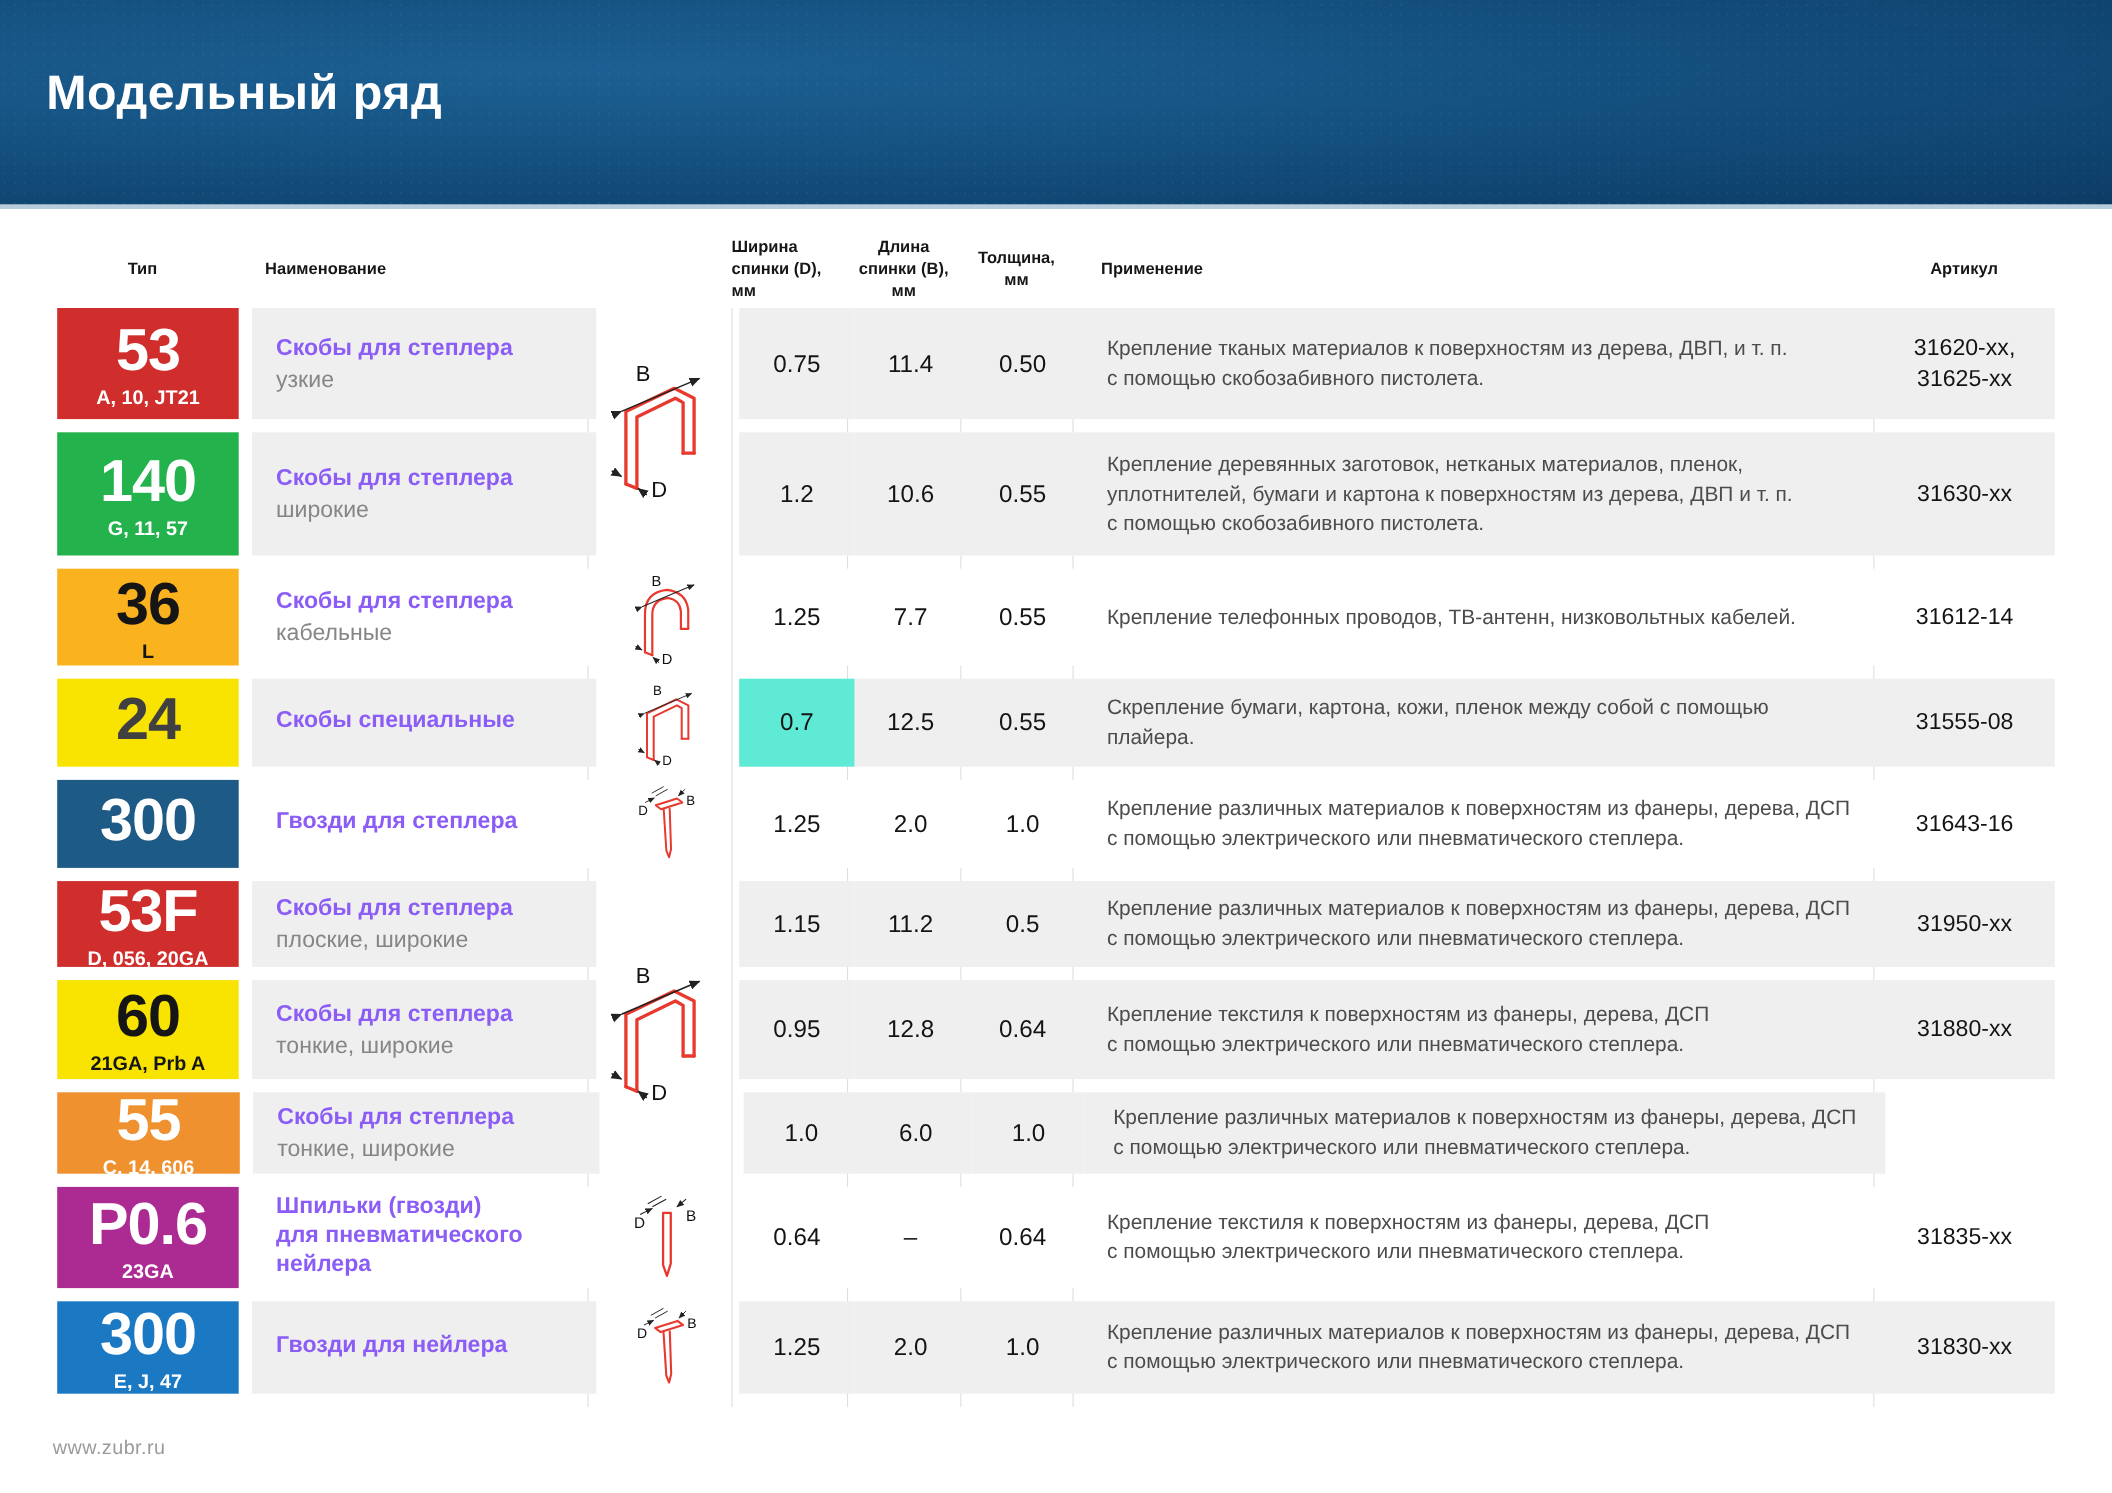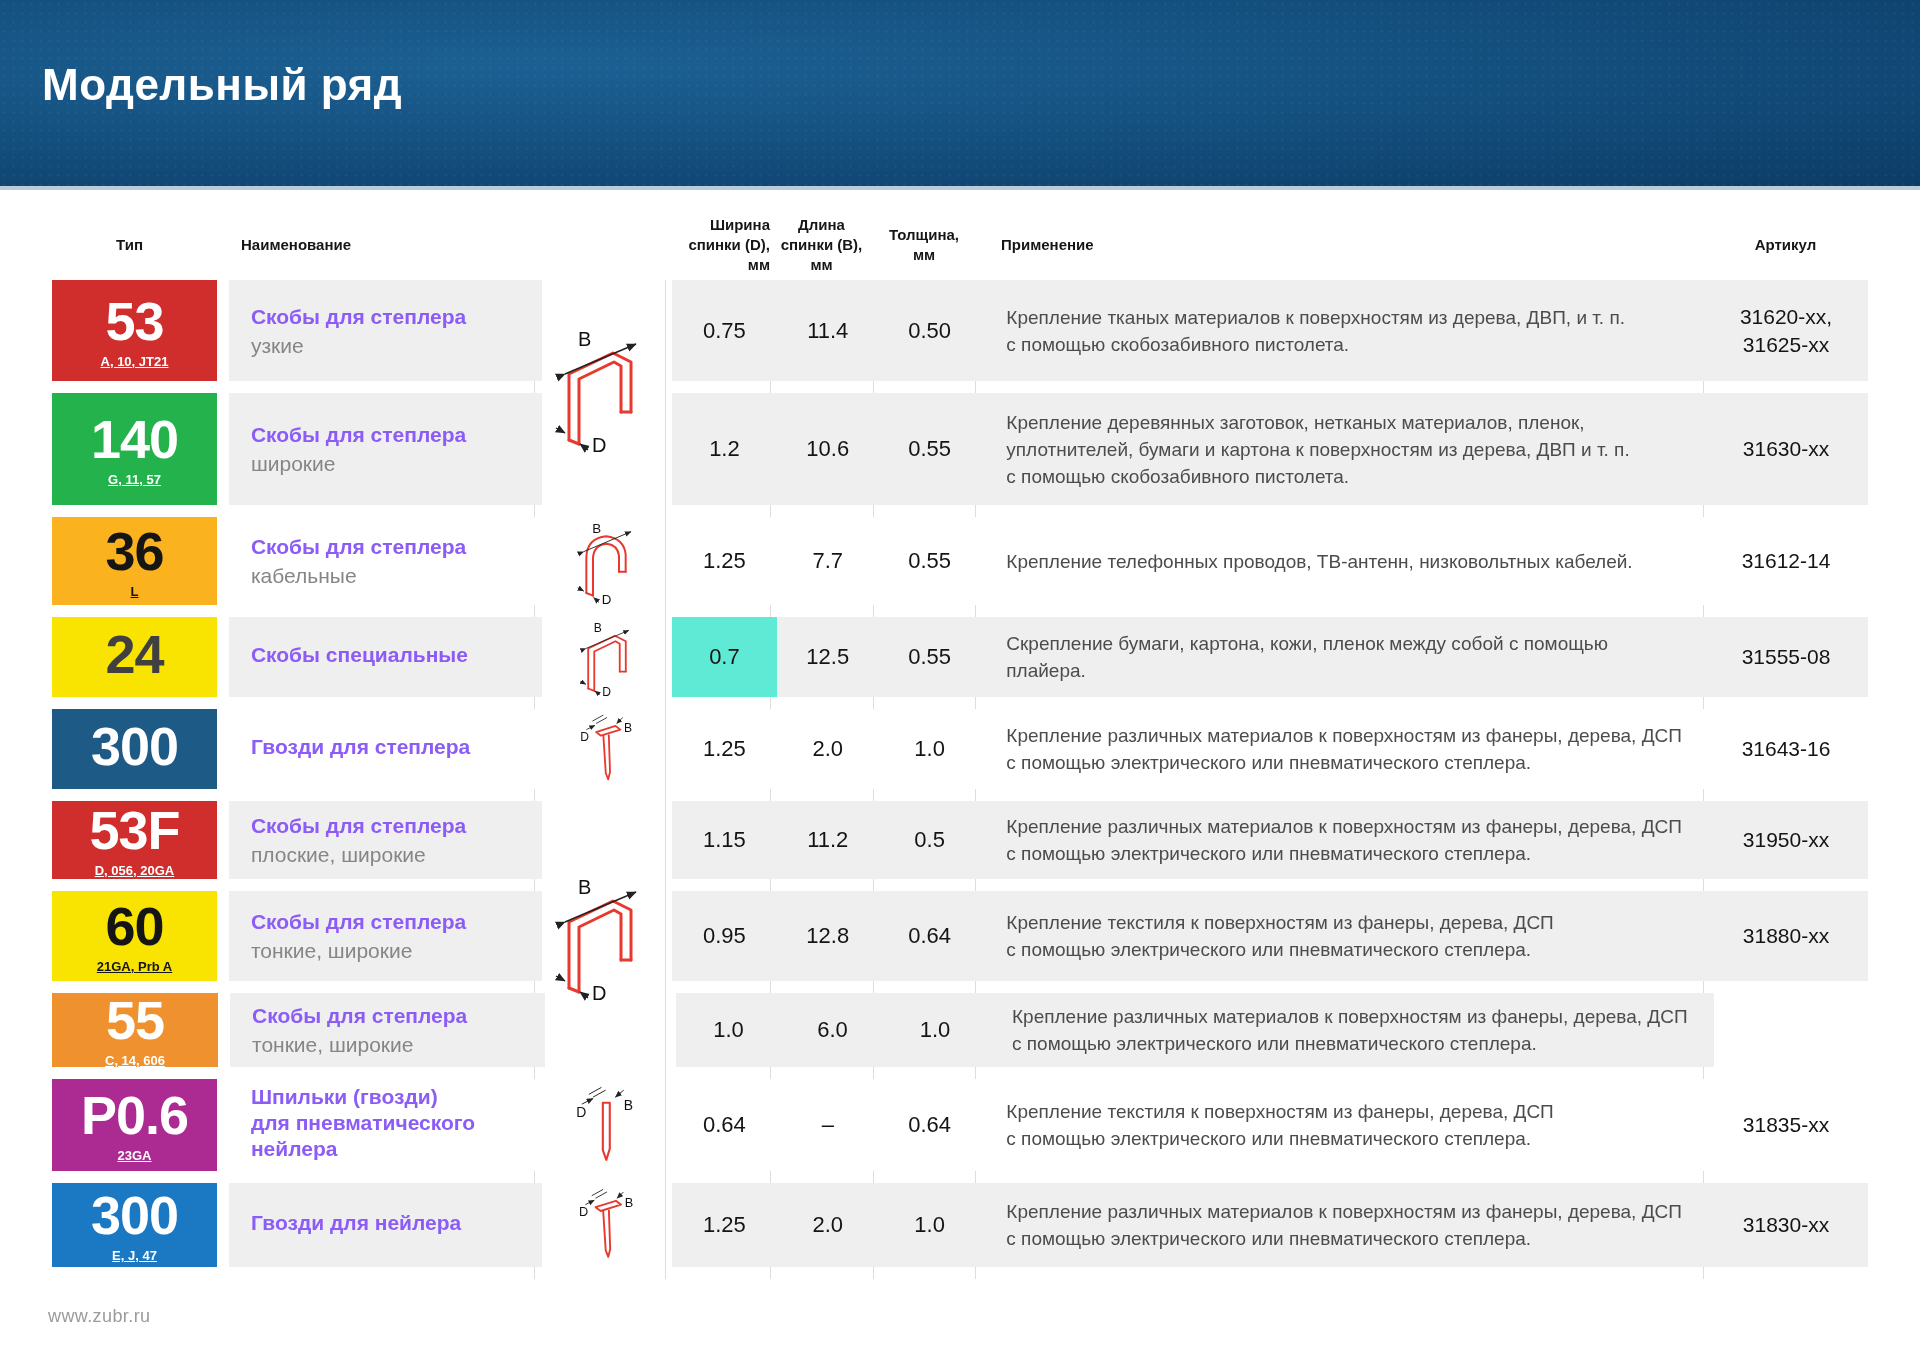--- a/index.html
+++ b/index.html
@@ -18,34 +18,34 @@
   .brand{position:absolute;right:0;top:0;height:186px;}
 
   
   .thead{position:absolute;left:52px;top:218px;width:1816px;height:54px;display:flex;
         align-items:center;font-size:15px;font-weight:bold;color:#161616;line-height:20px;}
   .th{box-sizing:border-box;}
   .th.c-type{width:155px;text-align:center;}
   .th.c-gap{width:12px;}
   .th.c-name{width:315px;padding-left:22px;}
   .th.c-diag{width:131px;}
-  .th.c-w{width:105px;text-align:right;}
+  .th.c-w{width:105px;text-align:left;}
   .th.c-l{width:103px;text-align:center;}
   .th.c-t{width:102px;text-align:center;}
   .th.c-app{width:728px;padding-left:26px;}
   .th.c-art{width:165px;text-align:center;}
 
   
   .rows{position:absolute;left:52px;top:280px;width:1816px;}
   .vline{position:absolute;top:0;bottom:0;width:1px;background:#dedede;z-index:0;}
   .row{display:flex;margin-bottom:12px;position:relative;z-index:1;}
   .cell{box-sizing:border-box;display:flex;flex-direction:column;justify-content:center;}
   .badge{width:166px;align-items:center;text-align:center;z-index:2;}
   .badge-num{font-size:54px;font-weight:bold;line-height:1;letter-spacing:-1px;}
-  .badge-sub{font-size:13px;font-weight:bold;margin-top:7px;line-height:1;text-decoration:underline;}
+  .badge-sub{font-size:18px;font-weight:bold;margin-top:7px;line-height:1;}
   .bgap{width:12px;}
   .namec{width:315px;padding-left:22px;}
   .name-main{font-size:21px;font-weight:bold;color:#8b5cf6;line-height:26px;white-space:pre-line;}
   .name-sub{font-size:21px;color:#868686;margin-top:4px;line-height:24px;}
   .diagc{width:131px;align-items:center;background:transparent !important;}
   .numc{width:105px;align-items:center;text-align:center;font-size:22px;color:#141414;}
   .numc2{width:103px;}
   .numc3{width:102px;}
   .appc{width:728px;padding-left:26px;padding-right:12px;font-size:19px;color:#4c4c4c;
         line-height:27px;white-space:pre-line;}

